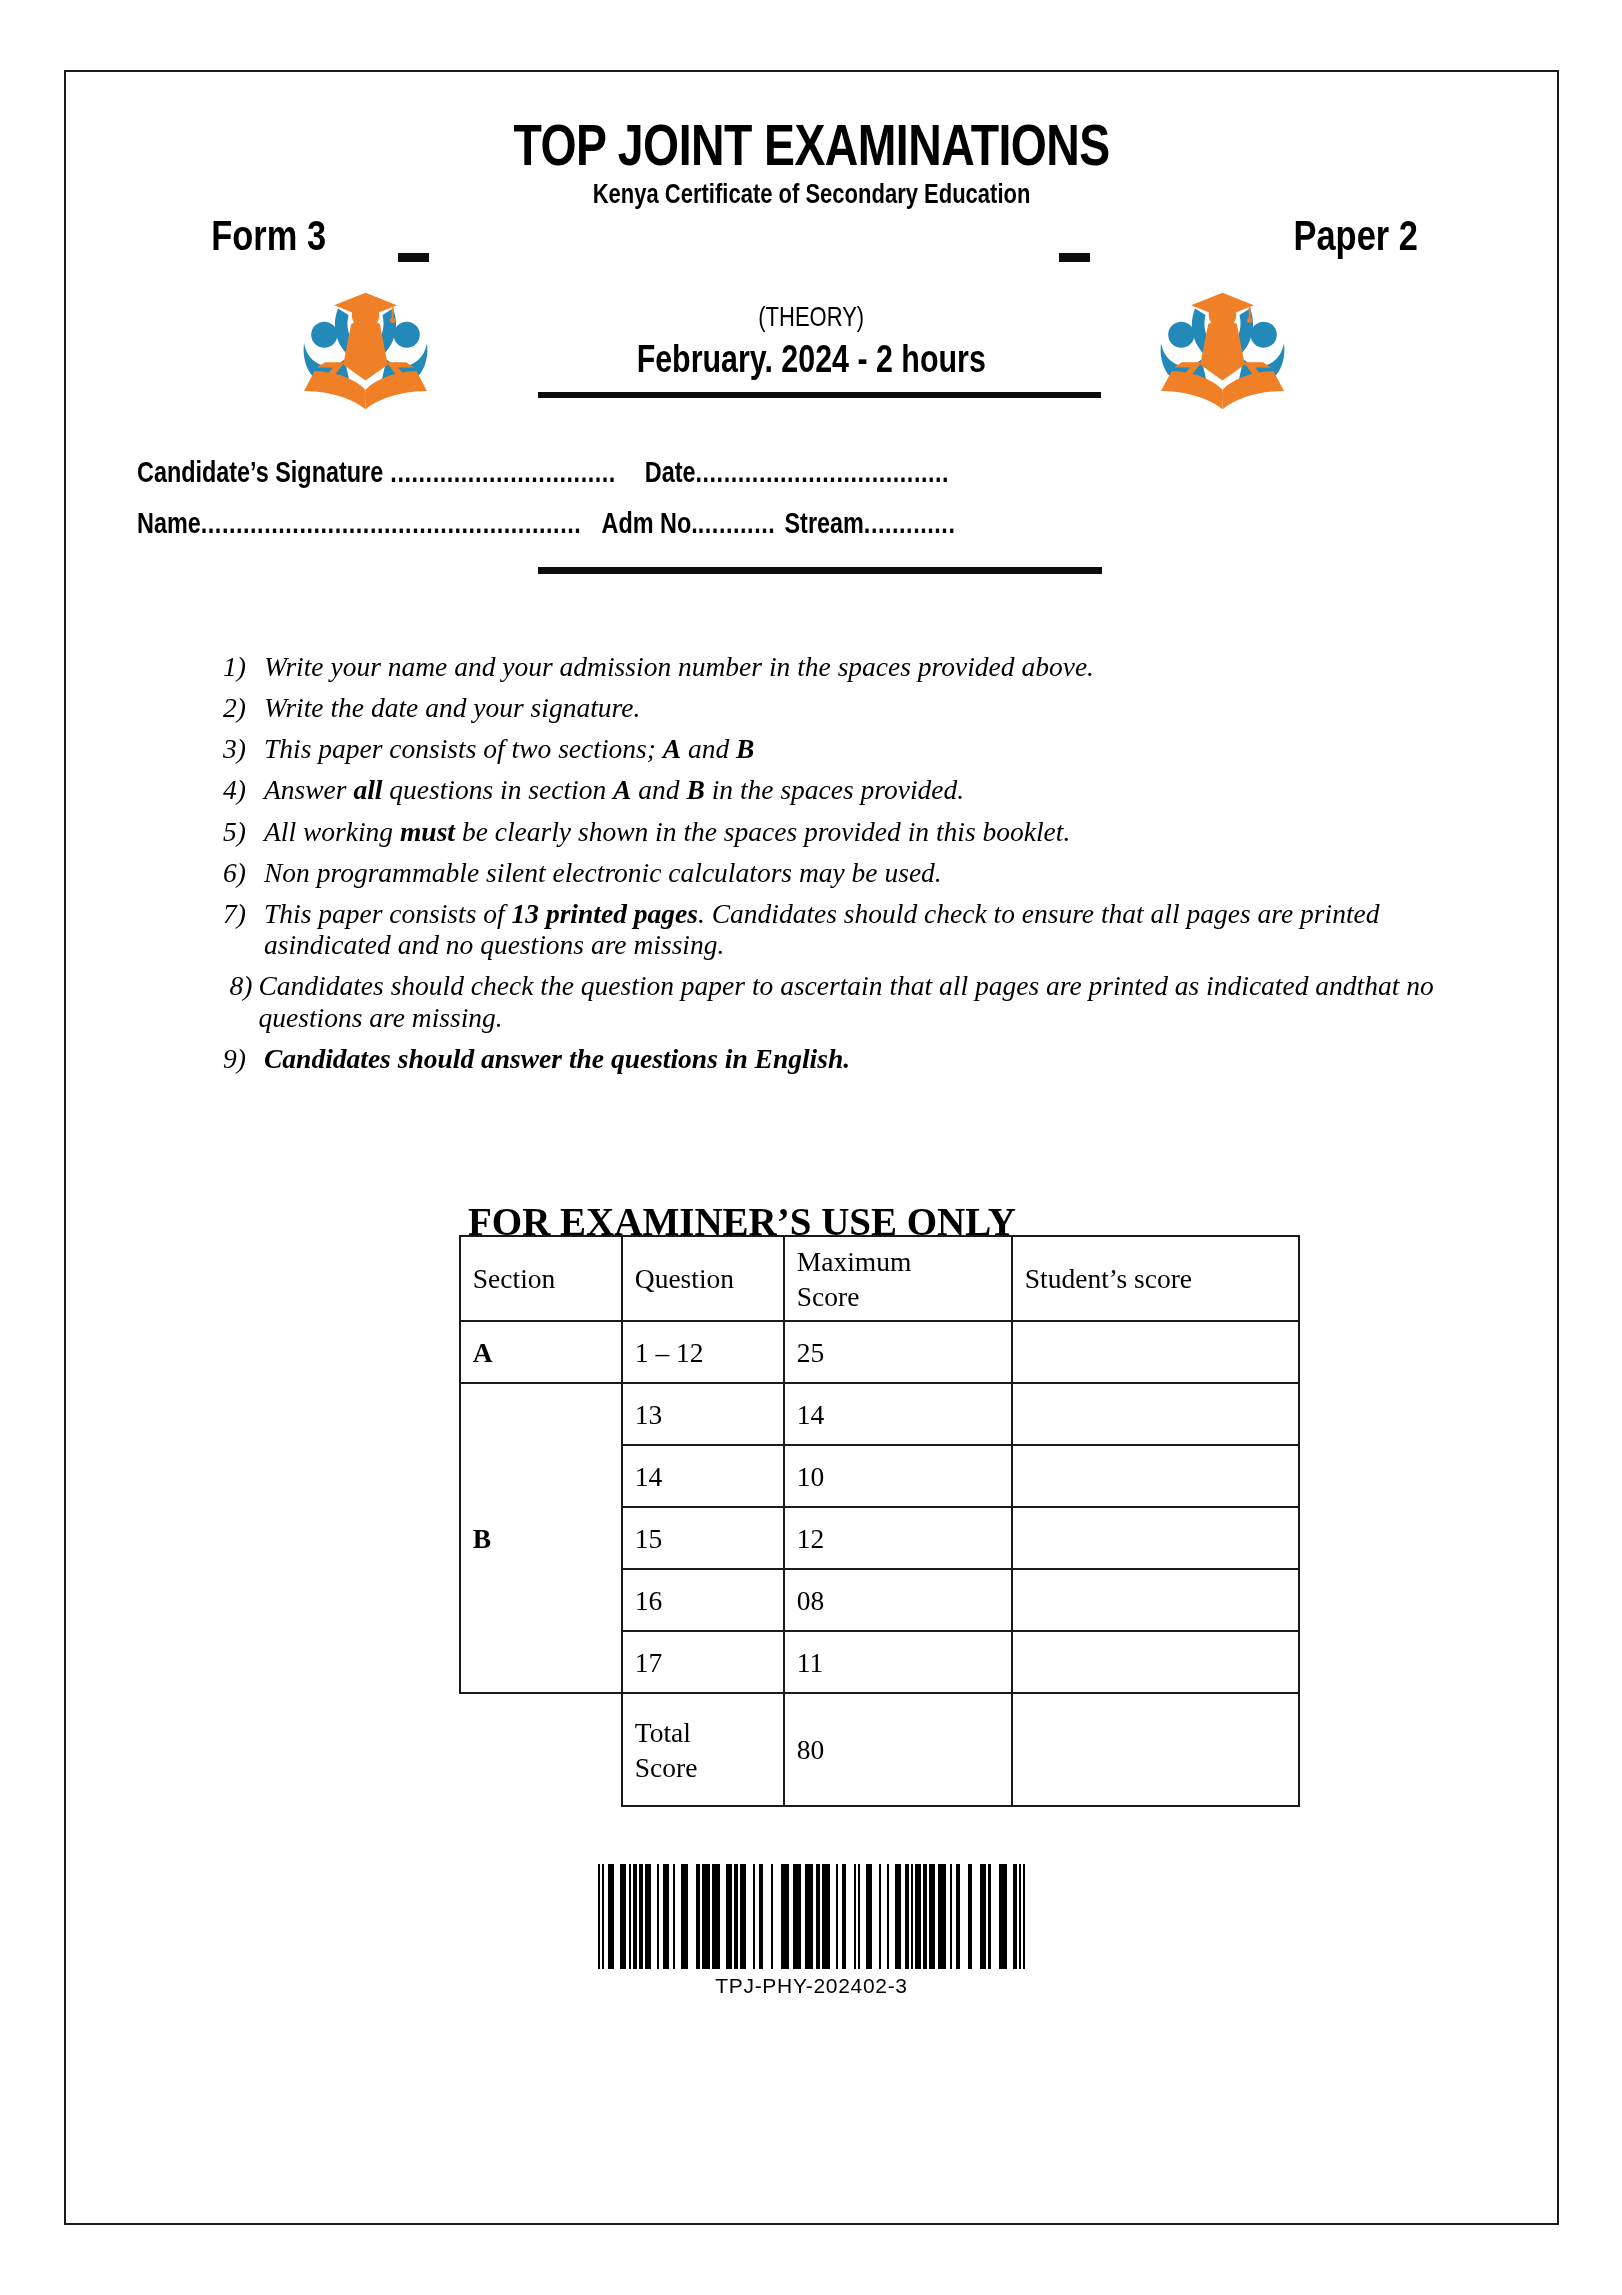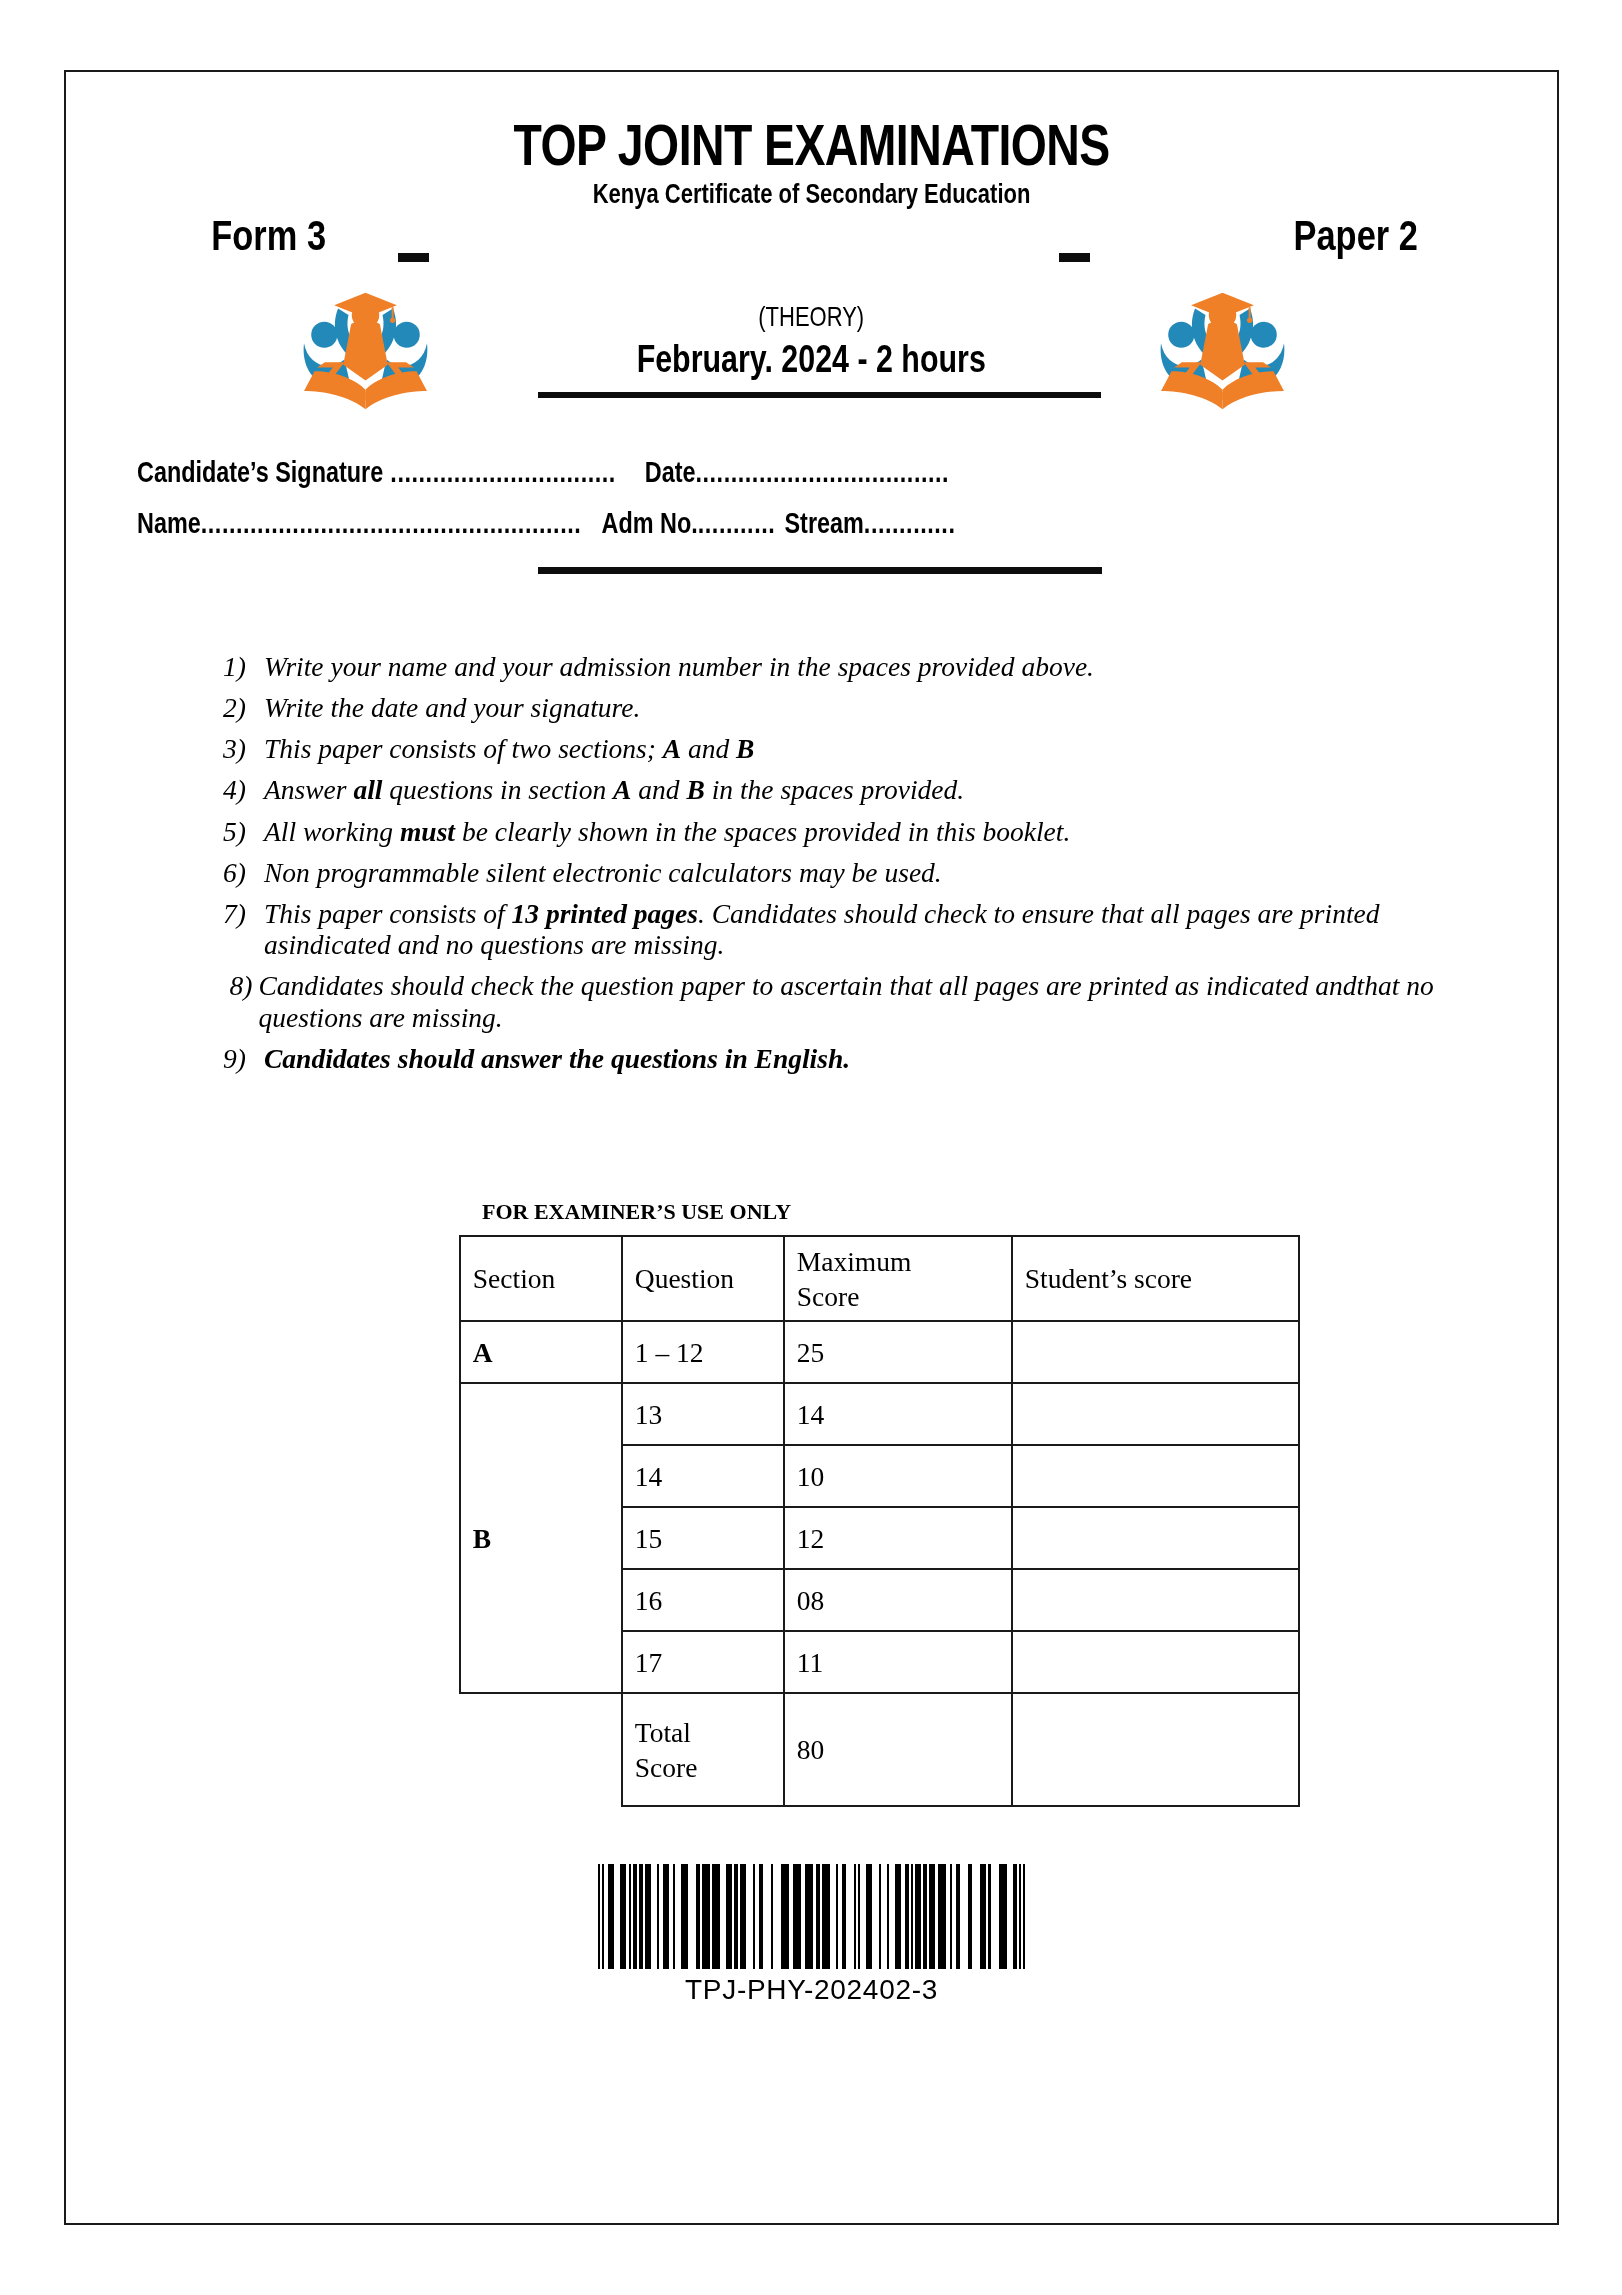--- a/index.html
+++ b/index.html
@@ -193,22 +193,22 @@
   .ins-text { flex: 1 1 auto; }
   .ins-item.tight .ins-num { flex: 0 0 29px; }
   .ins-item.tight { margin-left: 6.5px; }
   .ins-text b { font-weight: 700; }
   .ins-item.strong .ins-text { font-weight: 700; }
 
   
   #examiner-heading {
     position: absolute;
     top: 1127px;
-    left: 416px;
-    font-size: 22px;
+    left: 402px;
+    font-size: 39px;
     font-weight: 700;
   }
   #examiner-table {
     position: absolute;
     top: 1163px;
     left: 393px;
     width: 839px;
     border-collapse: collapse;
     font-size: 27.5px;
     table-layout: fixed;
@@ -245,21 +245,21 @@
   }
   #barcode-bars i {
     display: inline-block;
     height: 105px;
     background: #000000;
     vertical-align: top;
   }
   #barcode-label {
     margin-top: 5.2px;
     font-family: "Liberation Sans", sans-serif;
-    font-size: 28px;
+    font-size: 21px;
     letter-spacing: 0.7px;
   }
 </style>
 </head>
 <body>
 
 <div id="page">
 
   <div class="hdr" id="exam-title">
     <span class="cond">TOP JOINT EXAMINATIONS</span>

